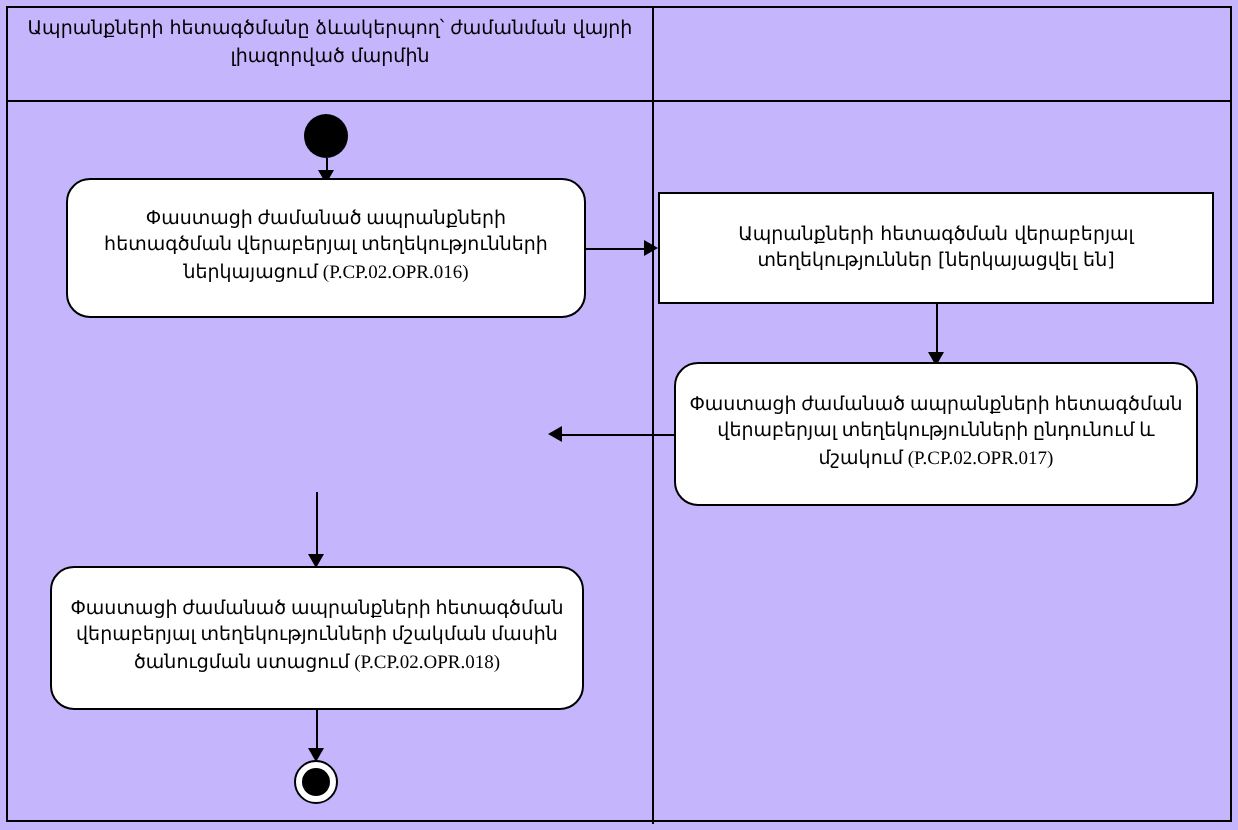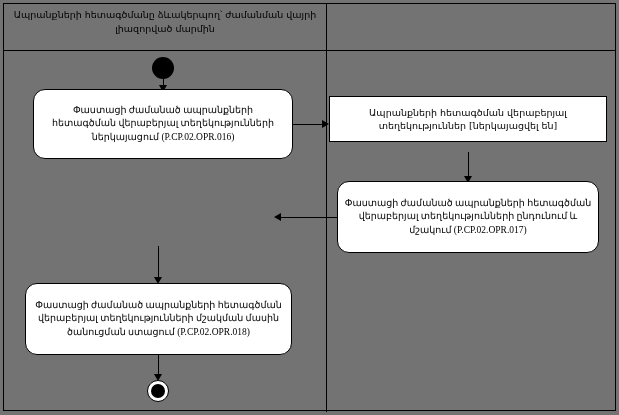--- a/index.html
+++ b/index.html
@@ -7,21 +7,21 @@
     padding: 0;
     background: #ffffff;
   }
   body {
     font-family: "DejaVu Sans", sans-serif;
   }
   #canvas {
     position: relative;
     width: 619px;
     height: 415px;
-    background: #737373;
+    background: #c4b5fd;
     overflow: hidden;
   }
   .outer-frame {
     position: absolute;
     left: 3px;
     top: 3px;
     width: 613px;
     height: 408px;
     border: 1px solid #000000;
     box-sizing: border-box;
@@ -156,21 +156,21 @@
   <div class="conn v" style="left:163px; top:79px; height:9px;"></div>
   <div class="arrow down" style="left:159px; top:85px;"></div>
 
   <div class="act rounded" style="left:33px; top:89px; width:260px; height:70px;">
     <span>Փաստացի ժամանած ապրանքների հետագծման վերաբերյալ տեղեկությունների ներկայացում (P.CP.02.OPR.016)</span>
   </div>
 
   <div class="conn h" style="left:293px; top:124px; width:33px;"></div>
   <div class="arrow right" style="left:322px; top:120px;"></div>
 
-  <div class="act" style="left:329px; top:96px; width:278px; height:46px;">
+  <div class="act" style="left:329px; top:96px; width:278px; height:56px;">
     <span>Ապրանքների հետագծման վերաբերյալ տեղեկություններ [ներկայացվել են]</span>
   </div>
 
   <div class="conn v" style="left:468px; top:152px; height:28px;"></div>
   <div class="arrow down" style="left:464px; top:176px;"></div>
 
   <div class="act rounded" style="left:337px; top:181px; width:262px; height:72px;">
     <span>Փաստացի ժամանած ապրանքների հետագծման վերաբերյալ տեղեկությունների ընդունում և մշակում (P.CP.02.OPR.017)</span>
   </div>
 

